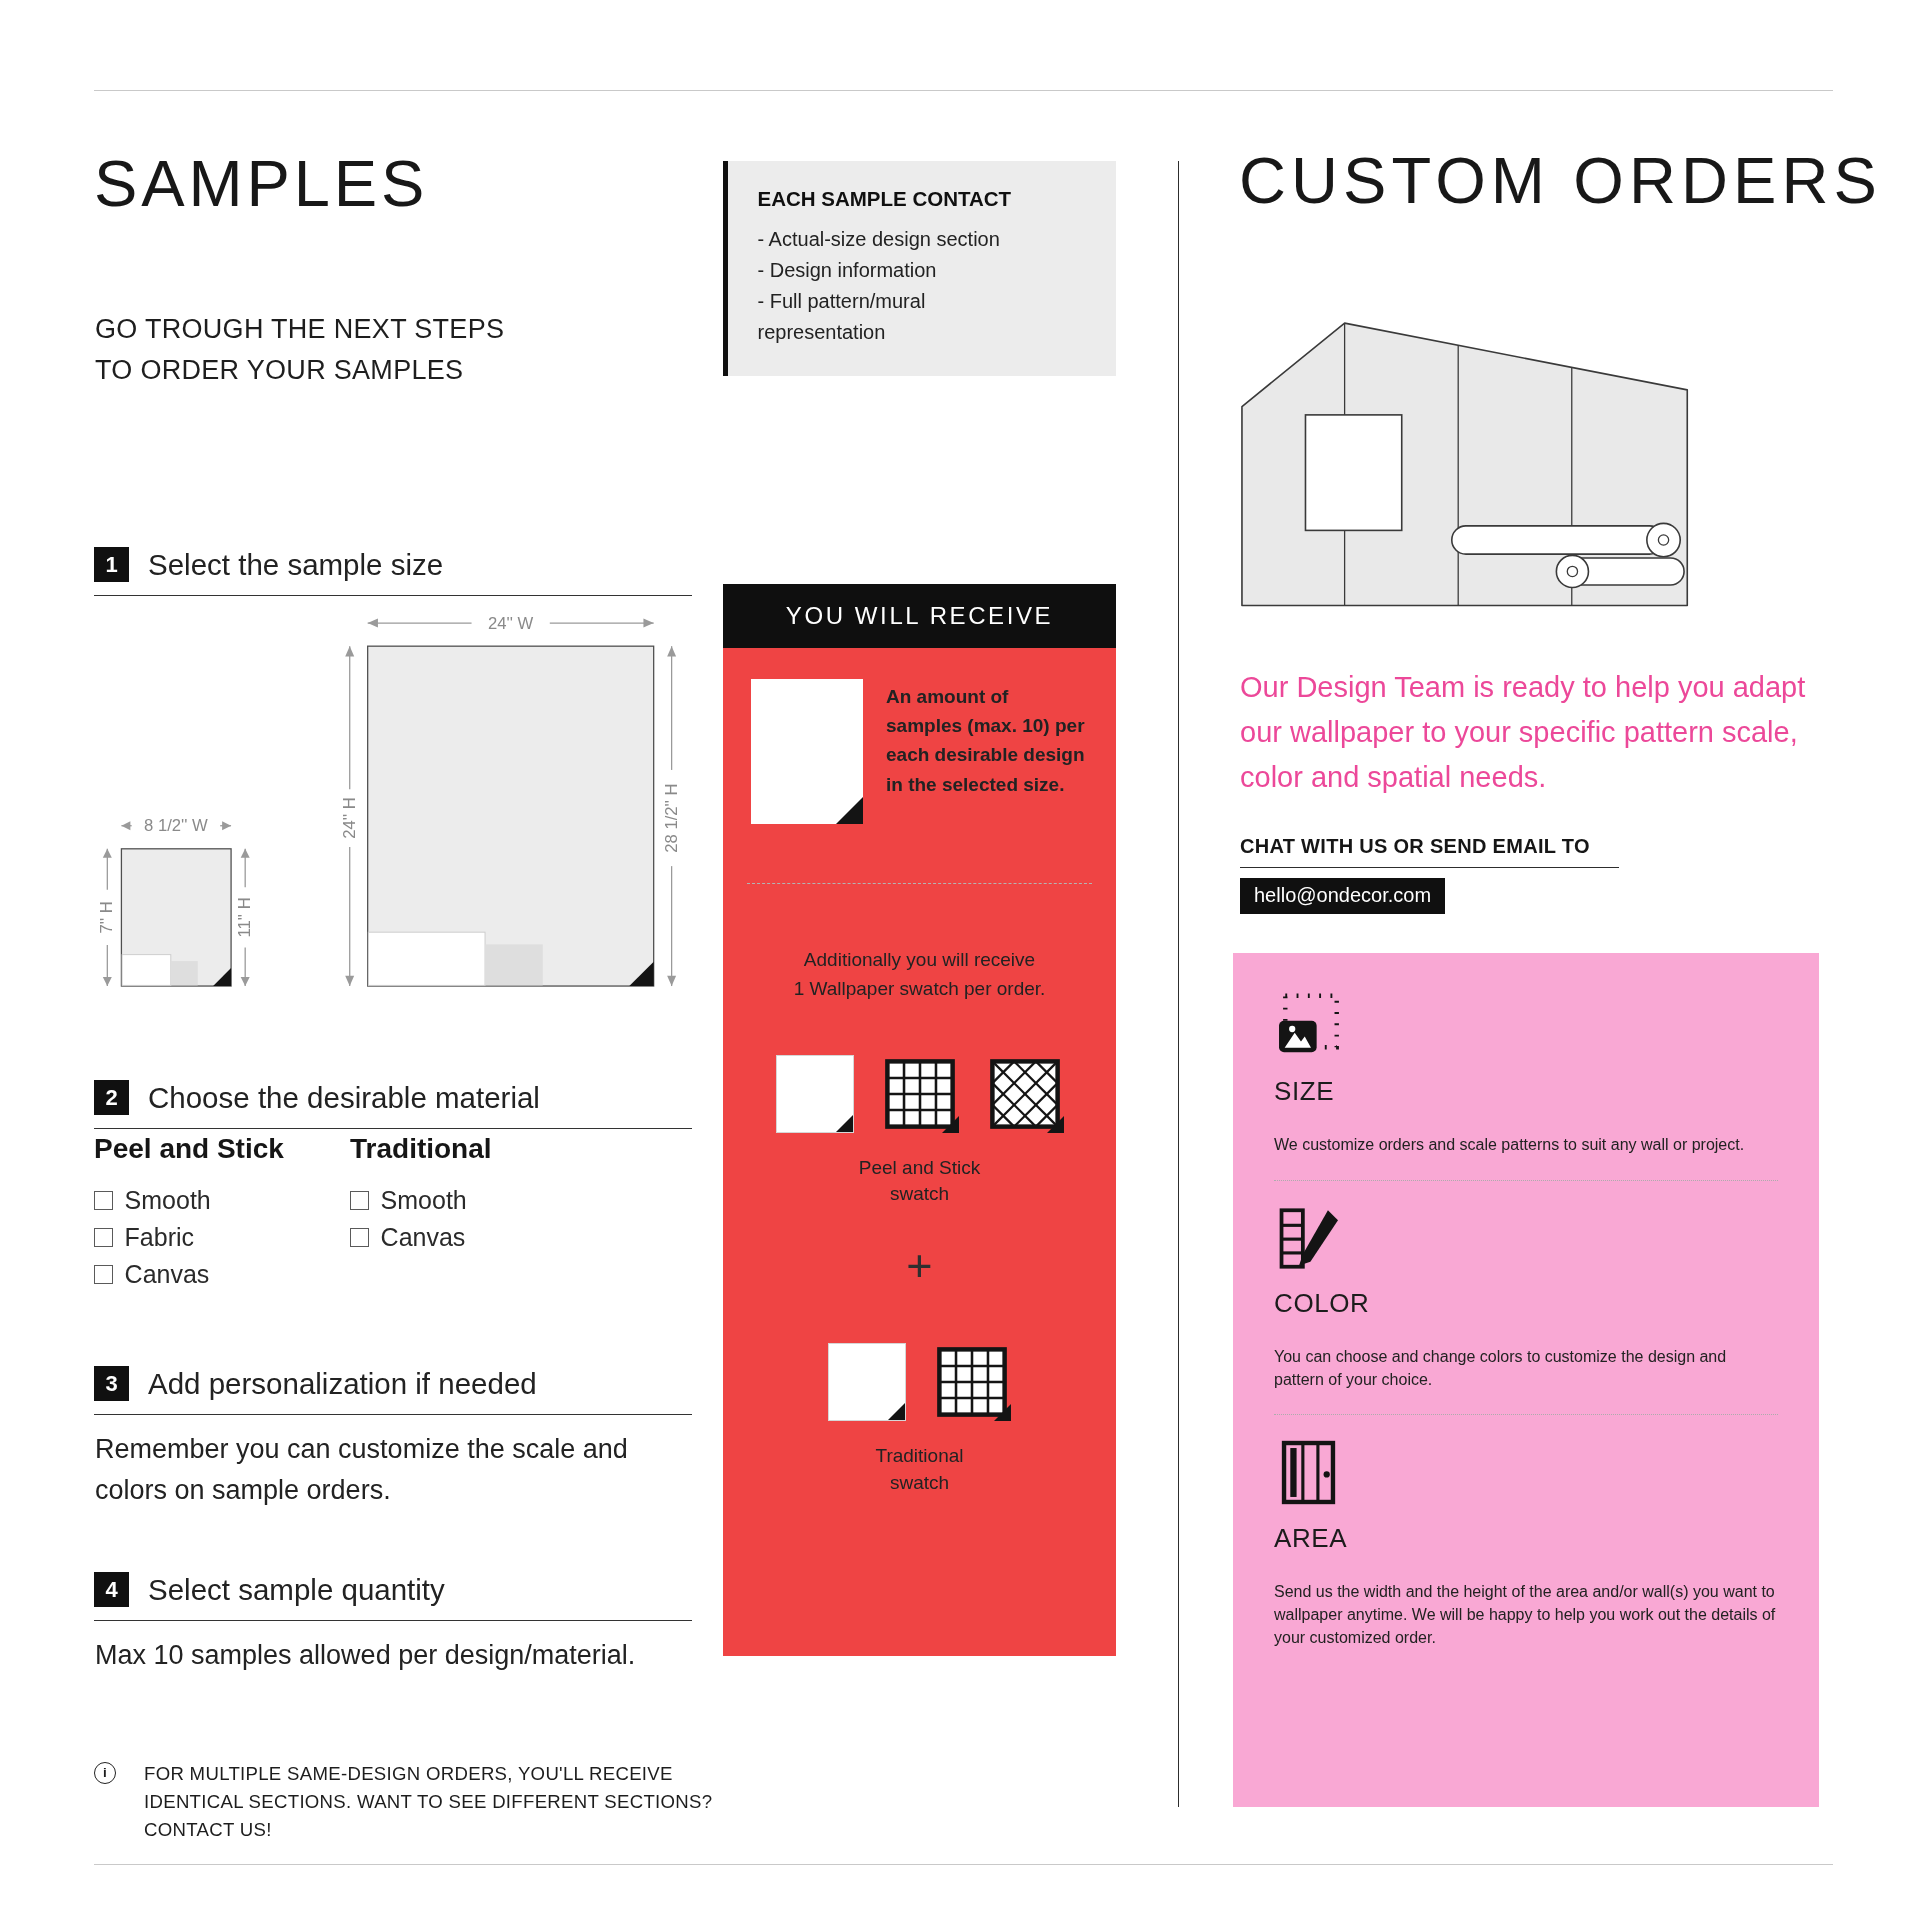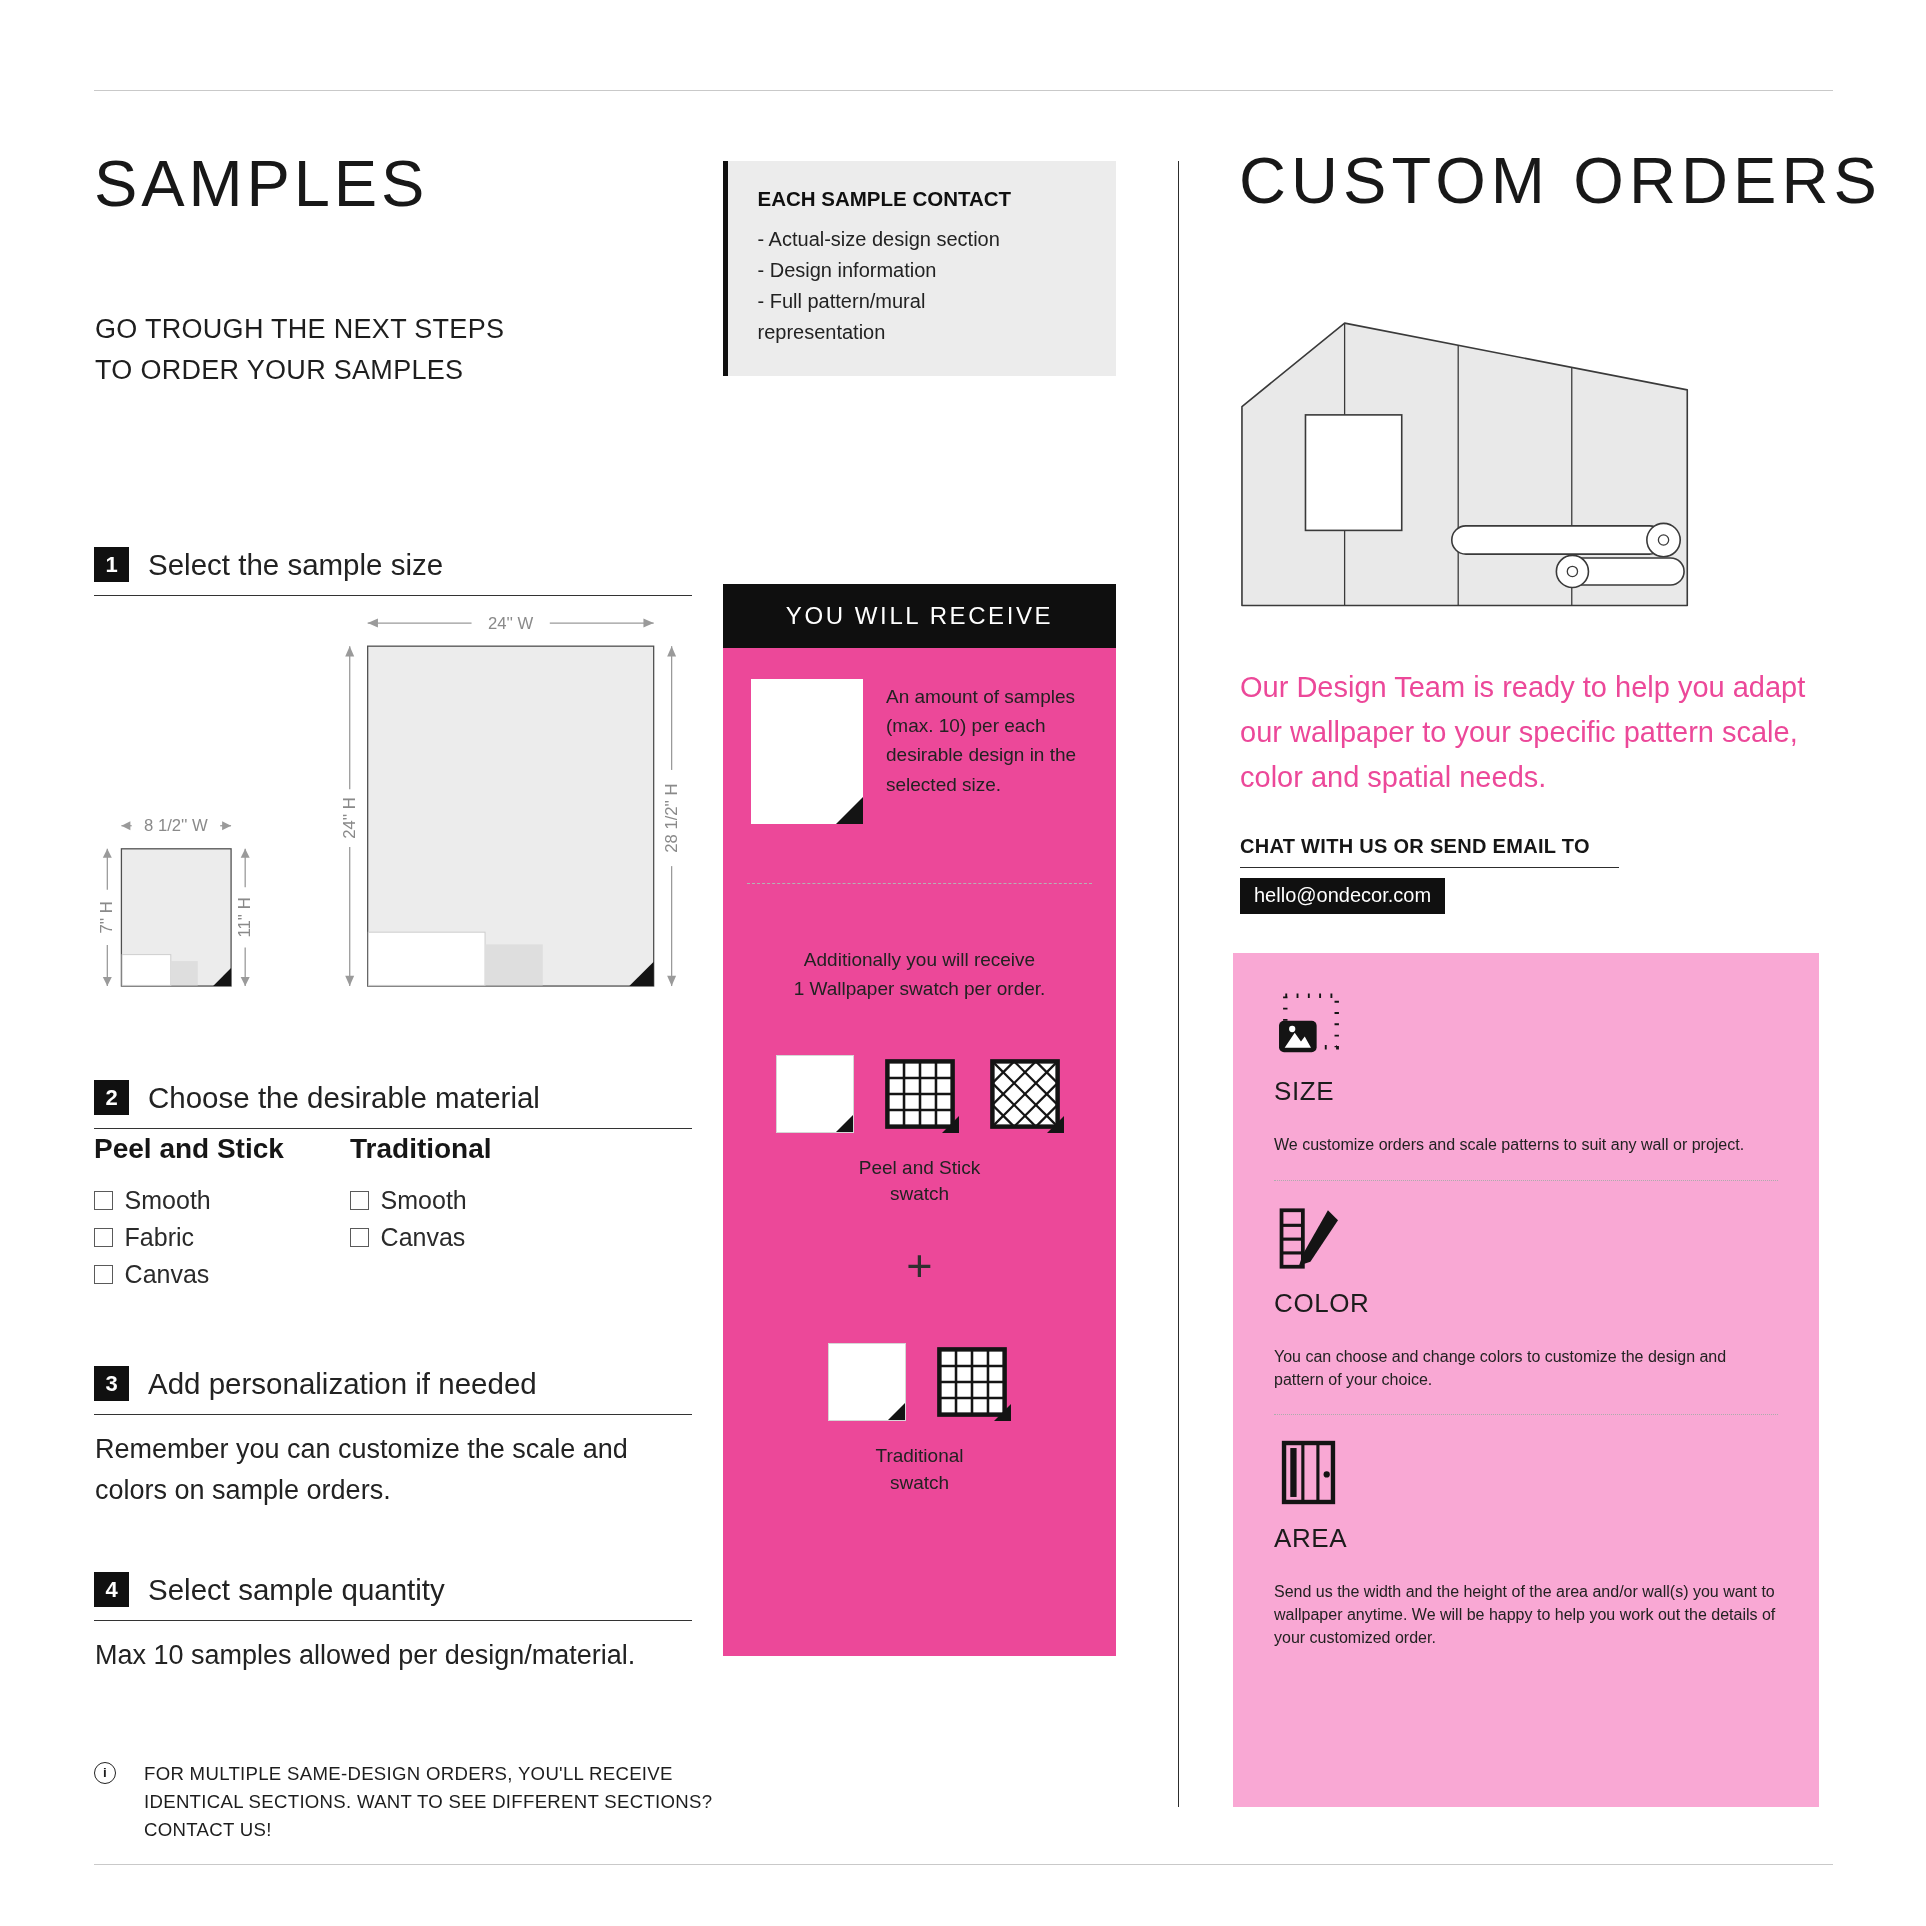--- a/index.html
+++ b/index.html
@@ -40,24 +40,24 @@
   .body-text{position:absolute;font-size:27px;line-height:1.5;color:#222;}
   #step3-text{left:95px;top:1429px;width:578px;}
   #step4-text{left:95px;top:1635px;width:629px;}
 
   #footnote{position:absolute;left:94px;top:1760px;width:668px;display:flex;gap:28px;
             font-size:18.6px;line-height:1.5;letter-spacing:0.3px;color:#1d1d1d;}
   .info-icon{flex:none;width:22px;height:22px;border:1.6px solid #222;border-radius:50%;box-sizing:border-box;
              display:flex;align-items:center;justify-content:center;font-size:13.5px;font-weight:bold;margin-top:1.9px;}
   .info-icon::before{content:"i";}
 
-  #receive-panel{position:absolute;left:723px;top:584px;width:393px;height:1072px;background:#ec4899;}
+  #receive-panel{position:absolute;left:723px;top:584px;width:393px;height:1072px;background:#ef4444;}
   .receive-header{height:64px;background:#0f0f0f;color:#fff;display:flex;align-items:center;
                   justify-content:center;font-size:24px;letter-spacing:2.6px;}
-  .sample-row{display:flex;gap:23px;margin:31px 27px 0 28px;}
+  .sample-row{display:flex;gap:23px;margin:31px 27px 0 28px;font-weight:bold;}
   .page-icon{width:112px;height:145px;background:#fff;position:relative;flex:none;}
   .fold{position:absolute;right:0;bottom:0;width:0;height:0;
         border-left:27px solid transparent;border-bottom:27px solid #141414;}
   .fold-sm{position:absolute;right:0;bottom:0;width:0;height:0;
         border-left:17.3px solid transparent;border-bottom:17.3px solid #141414;}
   .sample-text{font-size:19px;line-height:1.55;color:#222;padding-top:2.6px;}
   .dash-sep{border-top:1.3px dashed #b3b3b3;margin:59px 24.4px 0;}
   .additional{margin-top:61px;text-align:center;font-size:19px;line-height:1.55;white-space:pre-line;color:#222;}
   .swatch-row{display:flex;justify-content:center;gap:27px;margin-top:51px;}
   .swatch{width:78px;height:78px;position:relative;}

